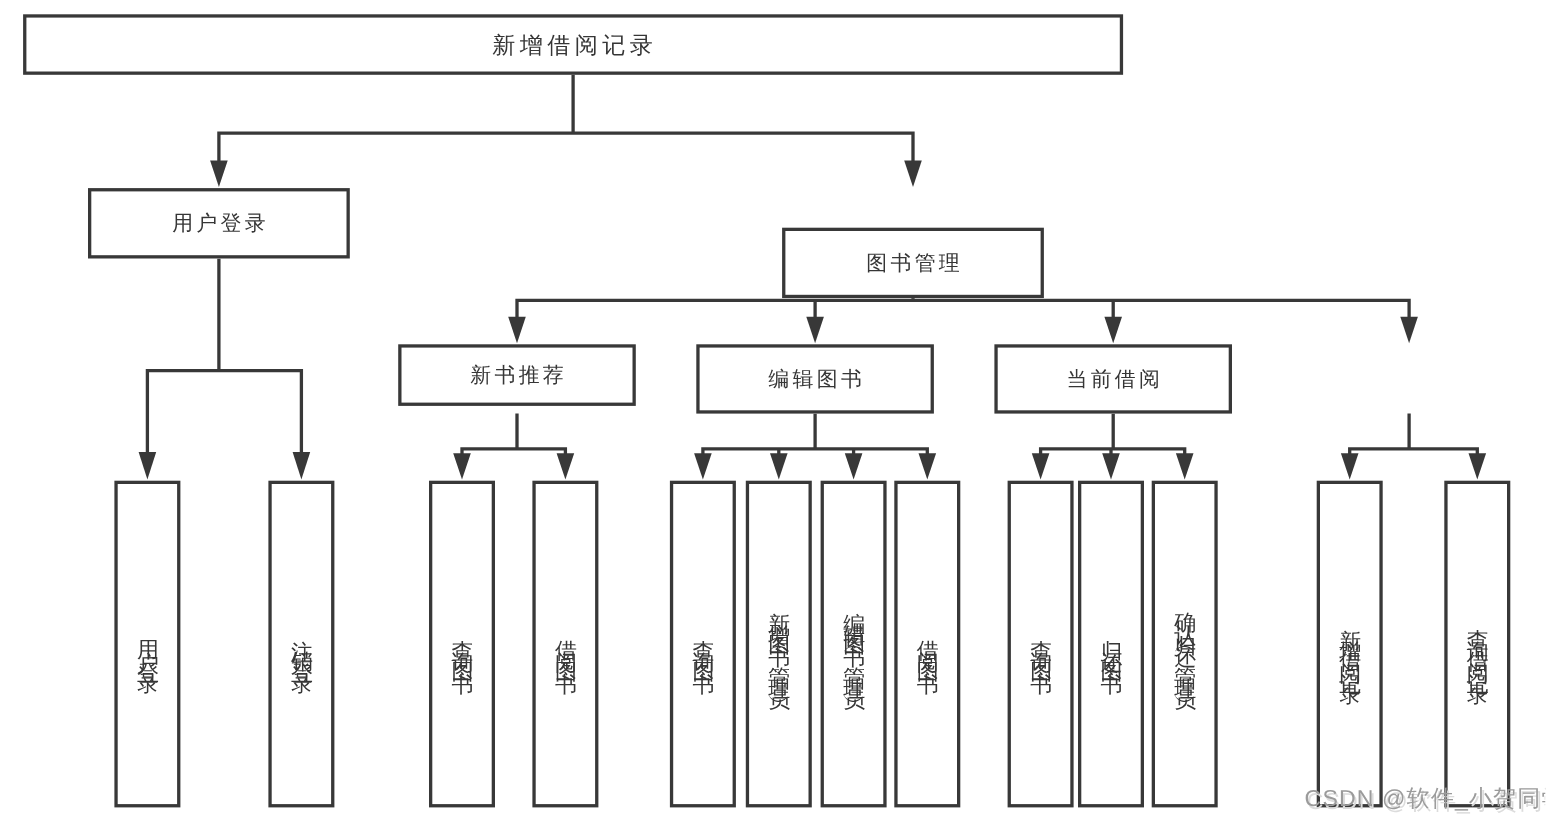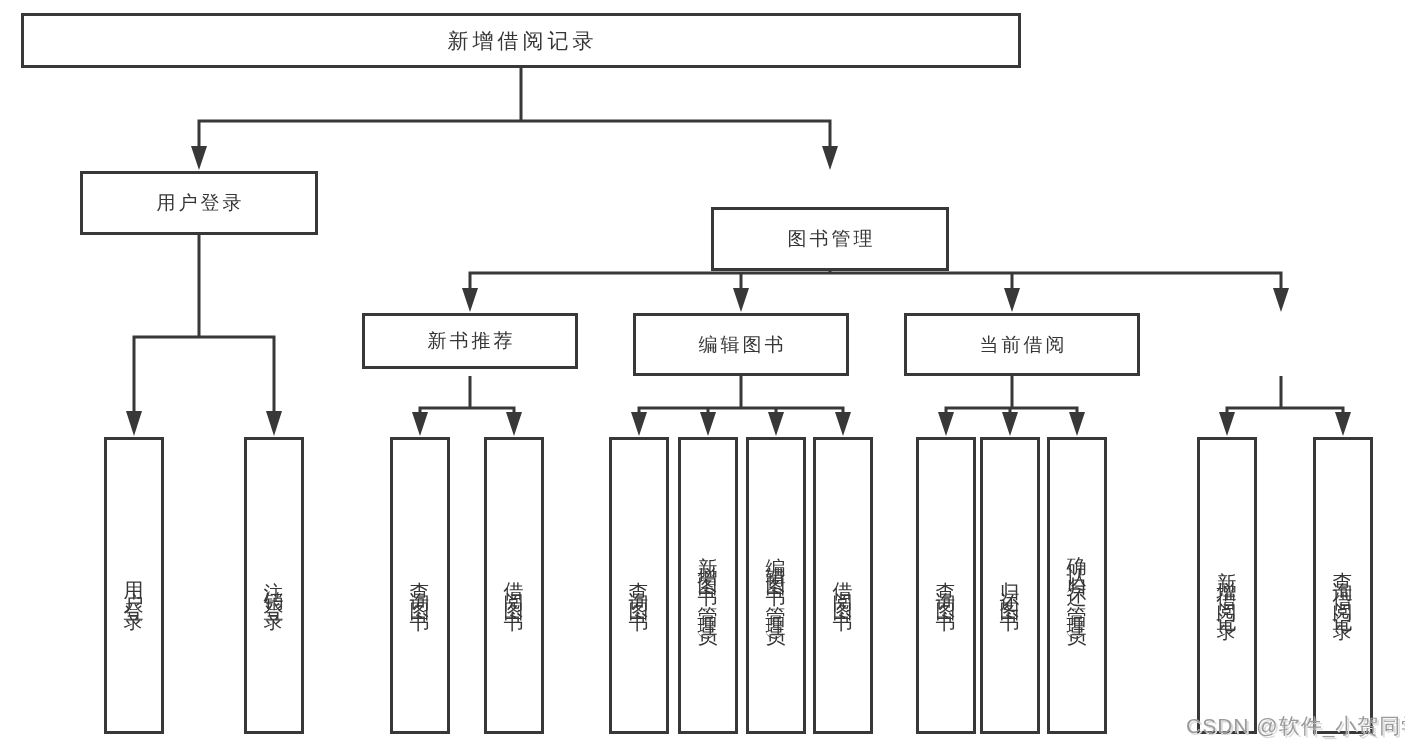--- a/index.html
+++ b/index.html
@@ -127,21 +127,21 @@
   <div class="box" style="left:711px; top:171px; width:238px; height:64px;margin-top:36px;">
     <span class="label">图书管理</span>
   </div>
 
   <div class="box" style="left:362px; top:313px; width:216px; height:56px;">
     <span class="label">新书推荐</span>
   </div>
   <div class="box" style="left:633px; top:313px; width:216px; height:63px;">
     <span class="label">编辑图书</span>
   </div>
-  <div class="box" style="left:904px; top:313px; width:236px; height:63px;">
+  <div class="box" style="left:904px; top:313px; width:216px; height:63px;">
     <span class="label">当前借阅</span>
   </div>
 
   <div class="box leaf" style="left:104px; top:437px; width:60px; height:297px;">
     <span class="label">用户登录</span>
   </div>
   <div class="box leaf" style="left:244px; top:437px; width:60px; height:297px;">
     <span class="label">注销登录</span>
   </div>
   <div class="box leaf" style="left:390px; top:437px; width:60px; height:297px;">

